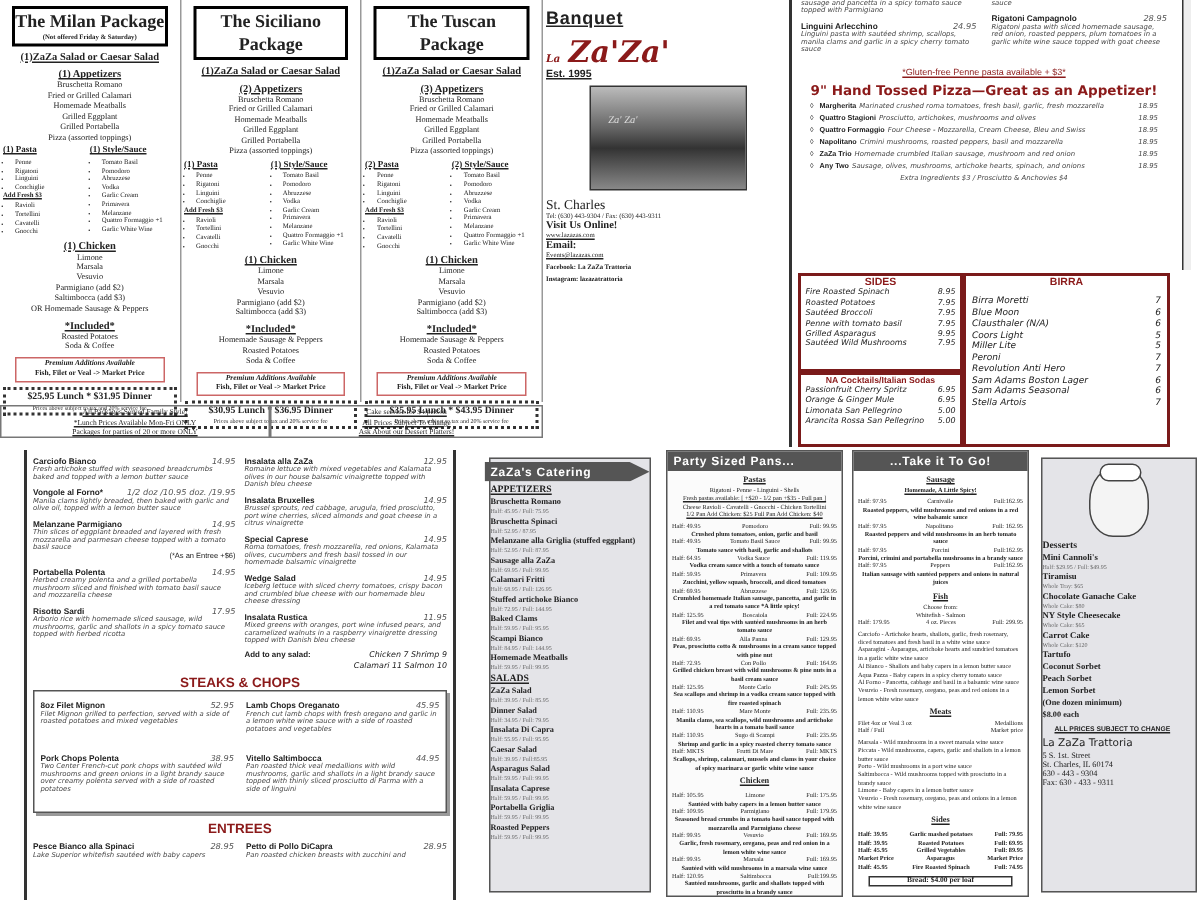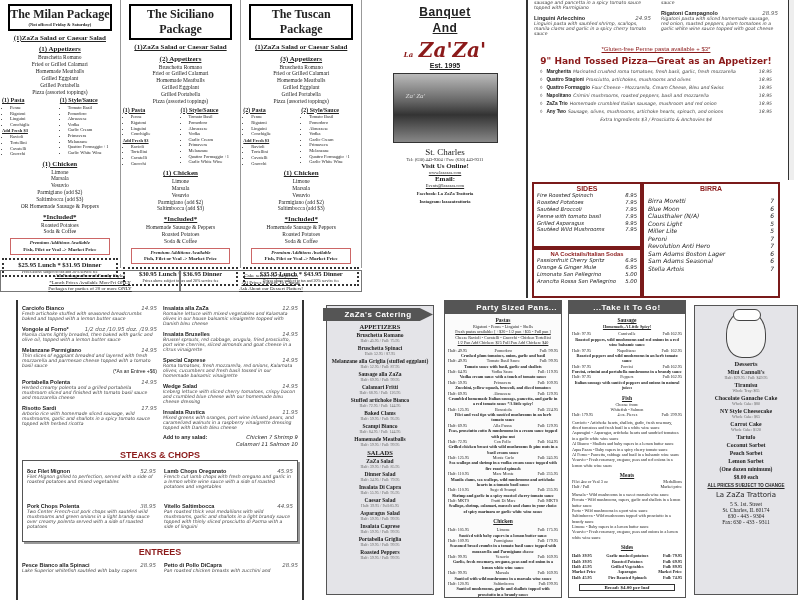--- a/index.html
+++ b/index.html
@@ -11,40 +11,40 @@
 .pkg h4{font-size:7px;text-decoration:underline;margin-top:3px}
 .pkg .cols{display:flex;text-align:left;padding:0 2px;margin-top:2px}
 .pkg .cols div{flex:1}
 .pkg .cols b{text-decoration:underline;font-size:6px}
 .pkg .cols ul{list-style:disc;padding-left:8px;font-size:4.5px}
 .prem{border:1px solid #c66;margin:3px 10px;font-size:5px;padding:1px}
 .prem i{font-weight:bold}
 .price{border:2px dotted #333;margin:3px 2px;font-size:6.5px;font-weight:bold;padding:1px}
 .price small{display:block;font-size:4px;font-weight:normal}
 .foot{border:1px solid #777;text-align:center;font-size:5px;line-height:1.3;padding:2px;text-decoration:underline}
-.cover{text-align:center}
+.cover{text-align:left}
 .cover .h{font-family:"Liberation Sans",sans-serif;font-weight:bold;font-size:12px;text-decoration:underline;letter-spacing:.5px;line-height:1.35}
 .logo{color:#8b1a1a;font-family:"DejaVu Serif",serif;font-style:italic;font-weight:bold;line-height:1}
 .photo{background:linear-gradient(#bbb,#666 40%,#333 60%,#888);border:1px solid #333;margin:4px auto;width:105px;height:70px;position:relative}
 .photo span{position:absolute;left:12px;top:18px;color:#ddd;font-size:7px;font-style:italic}
 .cover .city{font-weight:normal;font-size:9px}
 .cover .sm{font-size:4.5px}
 .cover .b{font-weight:bold;font-size:7px}
 .hand{font-family:"DejaVu Sans",sans-serif;font-style:italic;font-size:4.6px;color:#444}
 .dish{font-family:"Liberation Sans",sans-serif;font-weight:bold;font-size:5.5px;display:flex;justify-content:space-between;margin-top:5px}
 .dish span:last-child{font-family:"DejaVu Sans",sans-serif;font-style:italic;font-weight:normal;color:#555}
 .pizza-h{font-family:"DejaVu Sans",sans-serif;font-weight:bold;font-size:9px;color:#8b1a1a;text-align:center}
 .pz{display:flex;font-size:4.8px;margin:3px 0;align-items:center}
 .pz b{font-family:"Liberation Sans",sans-serif;margin-right:2px}
 .pz .d{flex:1}
 .box-red{border:2px solid #7a1a1a}
 .boxh{font-family:"Liberation Sans",sans-serif;font-weight:bold;color:#8b1a1a;text-align:center;font-size:7px}
 .row{display:flex;justify-content:space-between;font-family:"DejaVu Sans",sans-serif;font-style:italic;font-size:5.3px;line-height:1.3}
 .sec-h{font-family:"Liberation Sans",sans-serif;font-weight:bold;color:#8b1a1a;text-align:center;font-size:9px}
-.panel-gray{background:#e4e4e8;border:1px solid #555;text-align:center}
+.panel-gray{background:#e4e4e8;border:1px solid #555;}
 .banner{background:#555;color:#fff;font-family:"Liberation Sans",sans-serif;font-weight:bold;font-size:8px;letter-spacing:.5px;padding:2px 4px}
 .ci{font-weight:bold;font-size:5.5px;margin-top:2px}
 .cp{font-size:4px;color:#666}
 .ph{text-decoration:underline;font-weight:bold;font-size:6.5px;margin-top:2px}
 .pan{font-size:4.2px;line-height:1.28;padding:1px 3px}
 .pan .l{display:flex;justify-content:space-between}
 .pan .de{font-weight:bold;text-align:center}
 .scroll{position:absolute;width:6px;background:#eee}
 </style>
 </head>
@@ -212,21 +212,20 @@
   <div>Packages for parties of 20 or more ONLY</div>
 </div>
 <div class="abs foot" style="left:180px;top:270px;width:182px;height:22px">
   <div>Cake service for $4/person</div>
   <div>All Prices Subject To Change</div>
   <div>Ask About our Dessert Platters!</div>
 </div>
 
 <div class="abs cover" style="left:364px;top:0;width:164px;height:298px;border-right:2px solid #333">
   <div class="h" style="margin-top:4px">Banquet</div>
-  <div class="h">And</div>
   <div class="logo" style="margin-top:4px">
     <span style="font-size:7px">La</span>
     <span style="font-size:20px">Za'Za'</span>
   </div>
   <div style="font-family:'Liberation Sans',sans-serif;font-weight:bold;font-size:7px;text-decoration:underline;margin-top:2px">Est. 1995</div>
   <div class="photo">
       <span>Za' Za'</span>
     </div>
   <div class="city">St. Charles</div>
   <div class="sm">Tel: (630) 443-9304 / Fax: (630) 443-9311</div>
@@ -572,21 +571,21 @@
       <div class="ci">Insalata Caprese</div>
       <div class="cp">Half: 59.95 / Full: 99.95</div>
       <div class="ci">Portabella Griglia</div>
       <div class="cp">Half: 59.95 / Full: 99.95</div>
       <div class="ci">Roasted Peppers</div>
       <div class="cp">Half: 59.95 / Full: 99.95</div>
     </div>
 </div>
 
 <div class="abs" style="left:444px;top:300px;width:118px;height:298px;border:1px solid #555;background:#fbfbfb">
-  <div class="banner" style="text-align:right">Party Sized Pans...</div>
+  <div class="banner" style="text-align:left">Party Sized Pans...</div>
   <div class="pan" style="text-align:center">
     <div class="ph" style="font-size:5.5px">Pastas</div>
     <div>Rigatoni - Penne - Linguini - Shells</div>
     <div style="text-decoration:underline">Fresh pastas available: [ +$20 - 1/2 pan  +$35 - Full pan ]</div>
     <div>Cheese Ravioli - Cavatelli - Gnocchi - Chicken Tortellini</div>
     <div style="text-decoration:underline">1/2 Pan Add Chicken: $25     Full Pan Add Chicken: $40</div>
   </div>
   <div id="pan-pastas" class="pan">
       <div>
         <div class="l">

